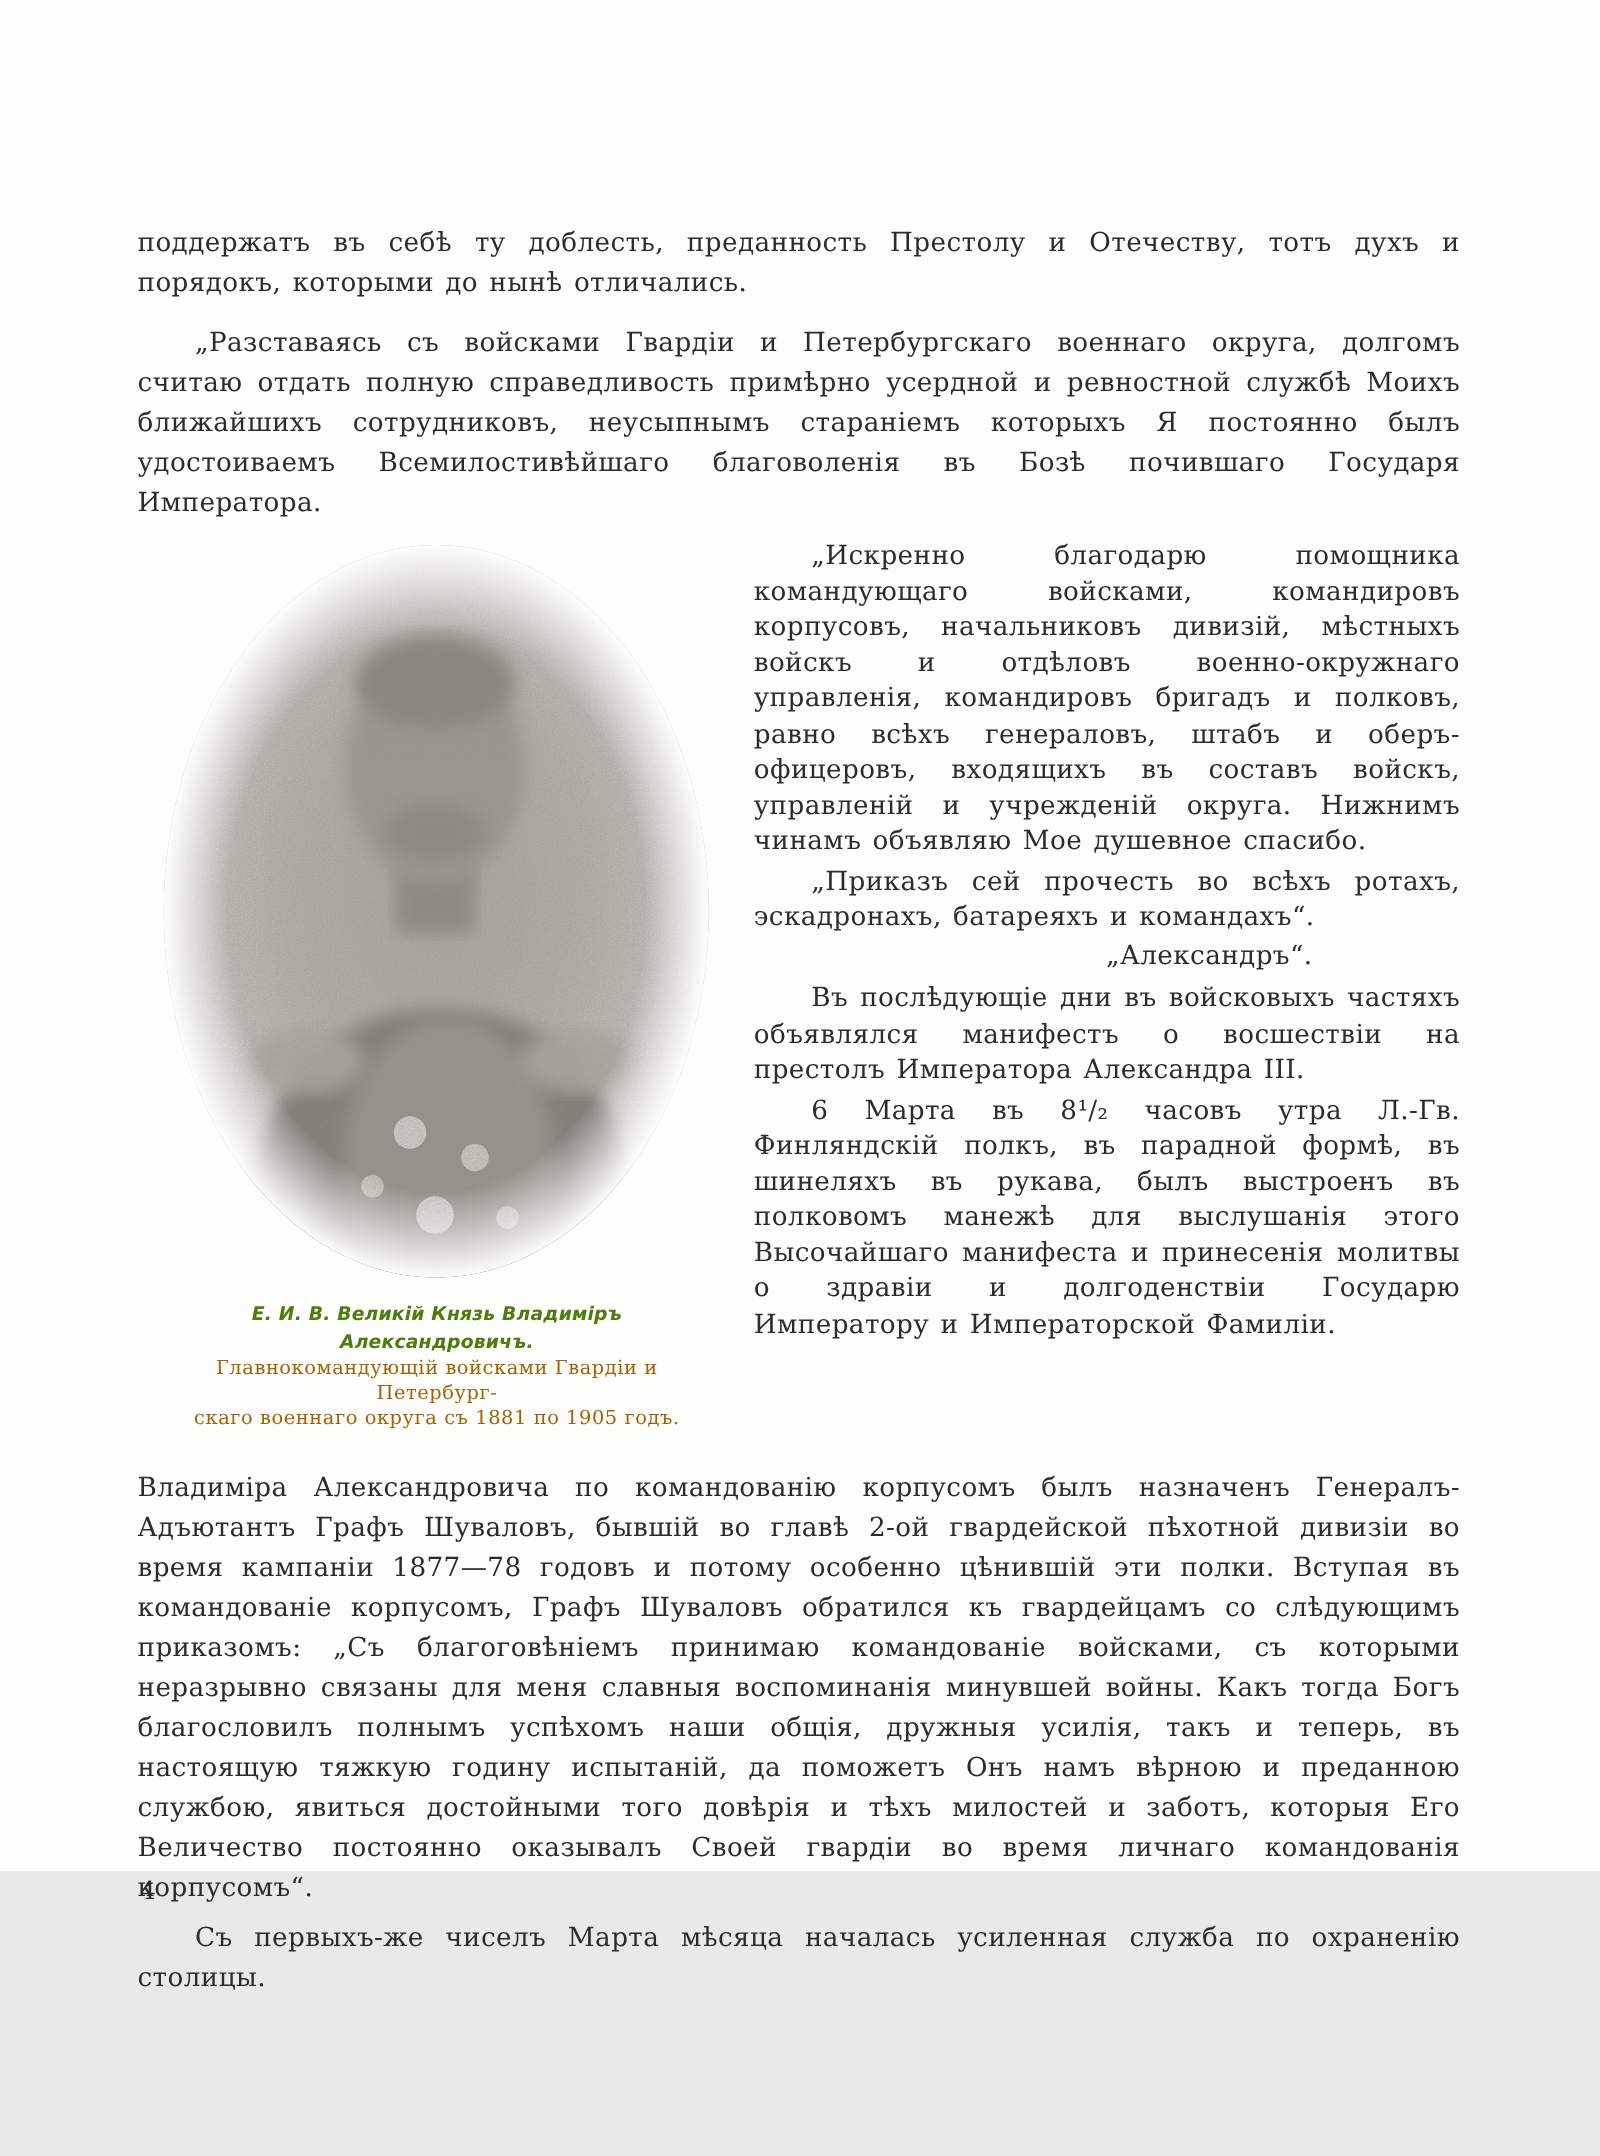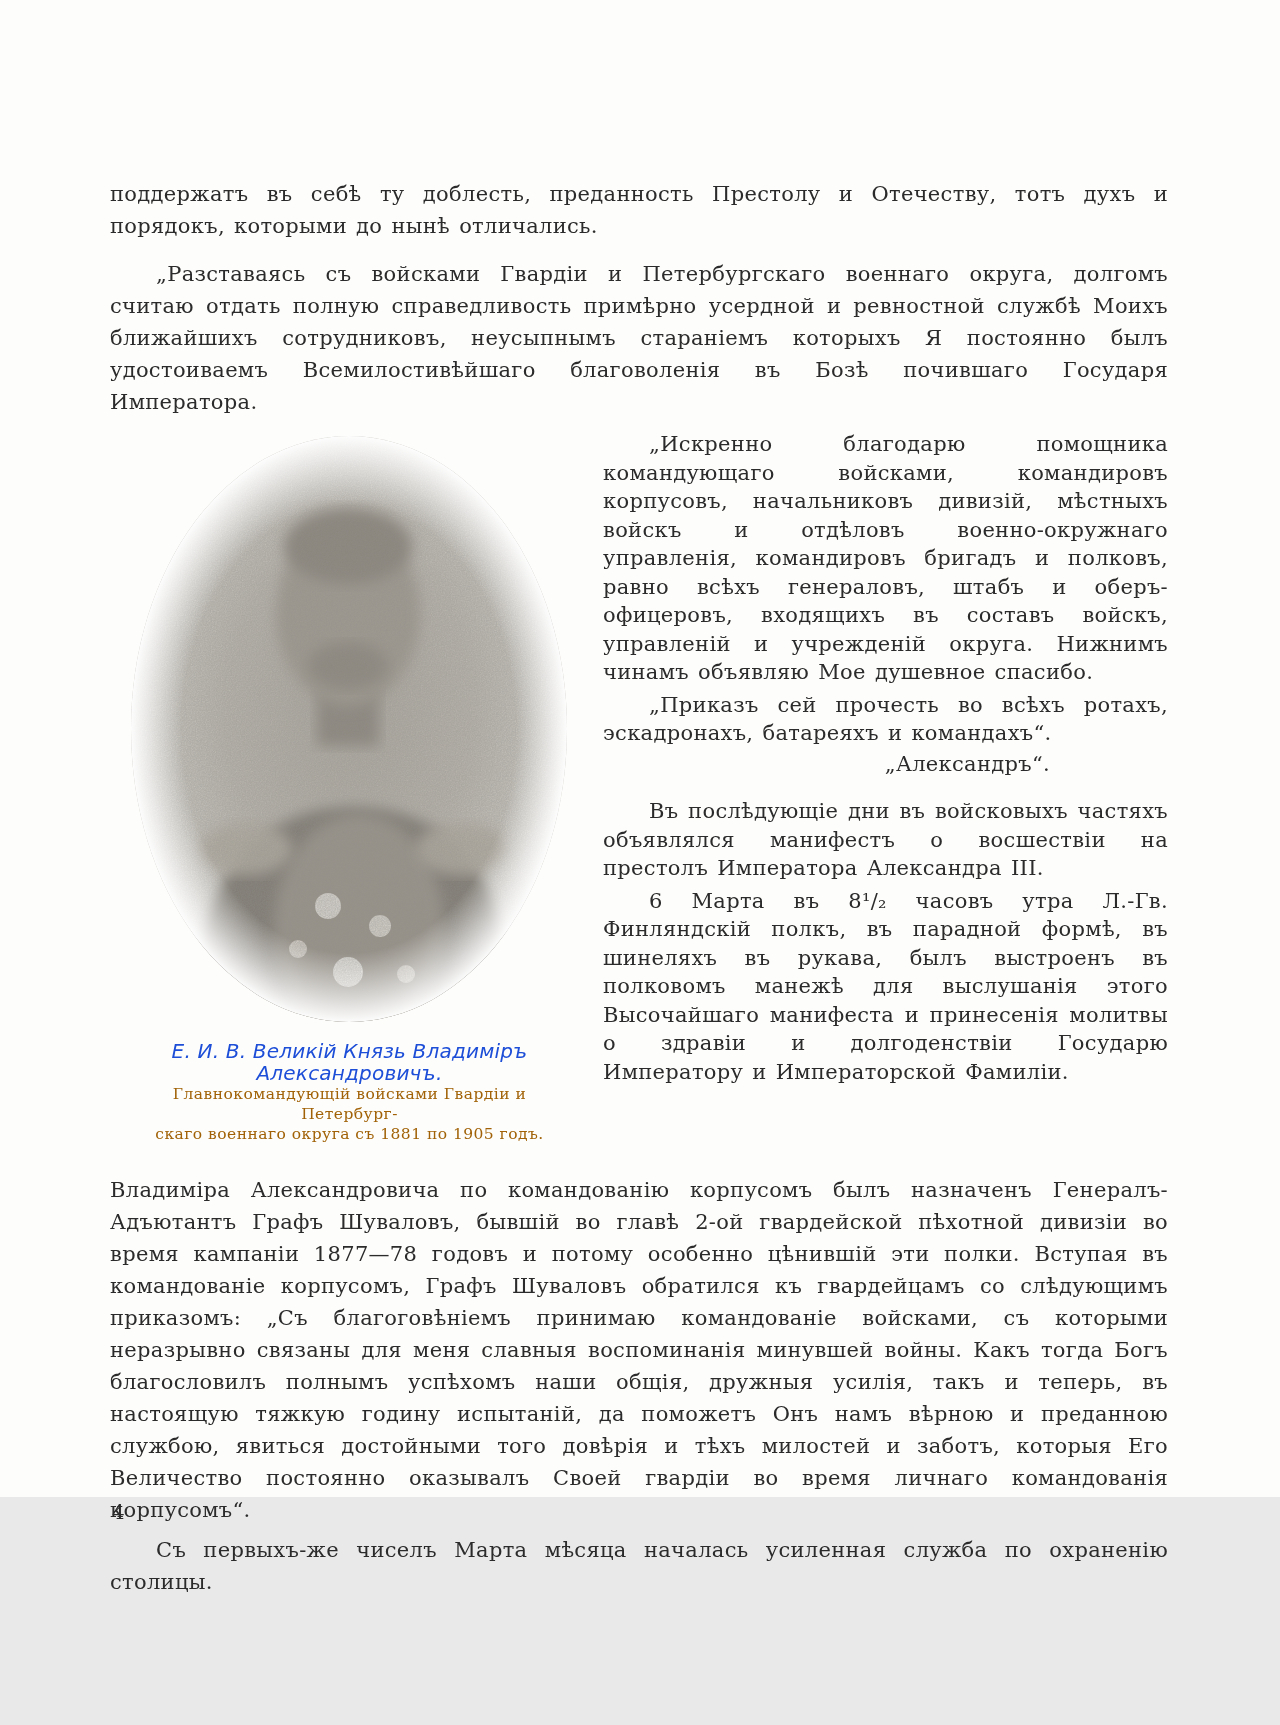--- a/index.html
+++ b/index.html
@@ -47,26 +47,26 @@
   }
   .portrait-frame {
     width: 450px;
     height: 600px;
   }
   .portrait-frame svg { display: block; }
 
   .caption { margin-top: 6px; text-align: center; }
   .caption-title {
     font-family: "DejaVu Sans", sans-serif;
-    font-weight: normal;
+    font-weight: bold;
     font-style: italic;
-    font-size: 20px;
+    font-size: 15px;
     line-height: 22px;
     letter-spacing: 0.01em;
-    color: #1d4ed8;
+    color: #4d7c0f;
   }
   .caption-sub {
     font-size: 15.5px;
     line-height: 20px;
     letter-spacing: 0.03em;
     color: #a16207;
   }
 
   .right-col { flex: 1 1 auto; min-width: 0; padding-top: 2px; }
   .right-col .para {
@@ -75,21 +75,21 @@
   }
   .right-col .para + .para { margin-top: 4px; }
 
   .signature {
     font-size: 21px;
     line-height: 28.5px;
     text-align: right;
     padding-right: 118px;
     letter-spacing: 0.015em;
     margin-top: 2px;
-    margin-bottom: 19px;
+    margin-bottom: 6px;
   }
 
   .bottom { margin-top: 30px; }
   .bottom .para + .para { margin-top: 8px; }
 
   .page-number {
     position: absolute;
     left: 112px;
     top: 1500px;
     font-size: 20px;

